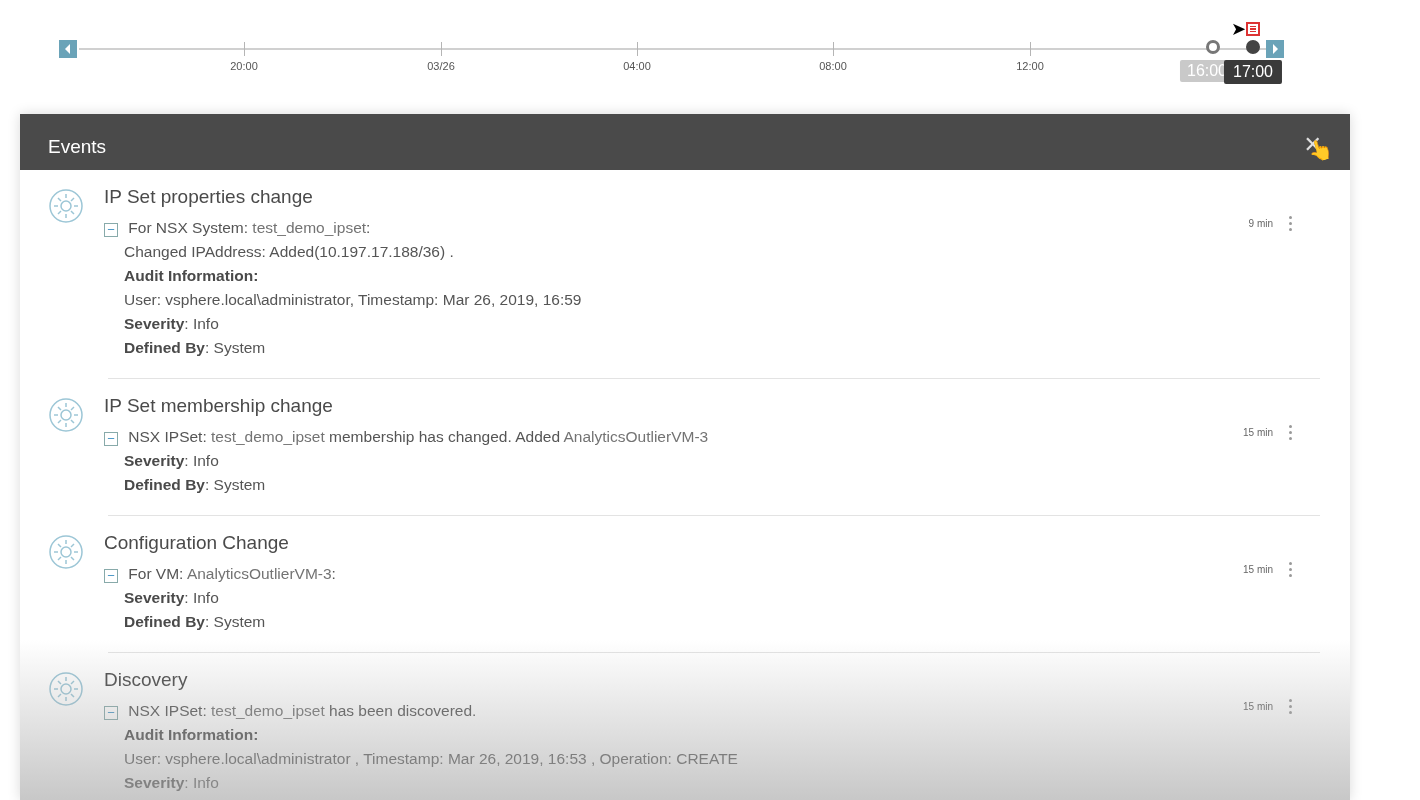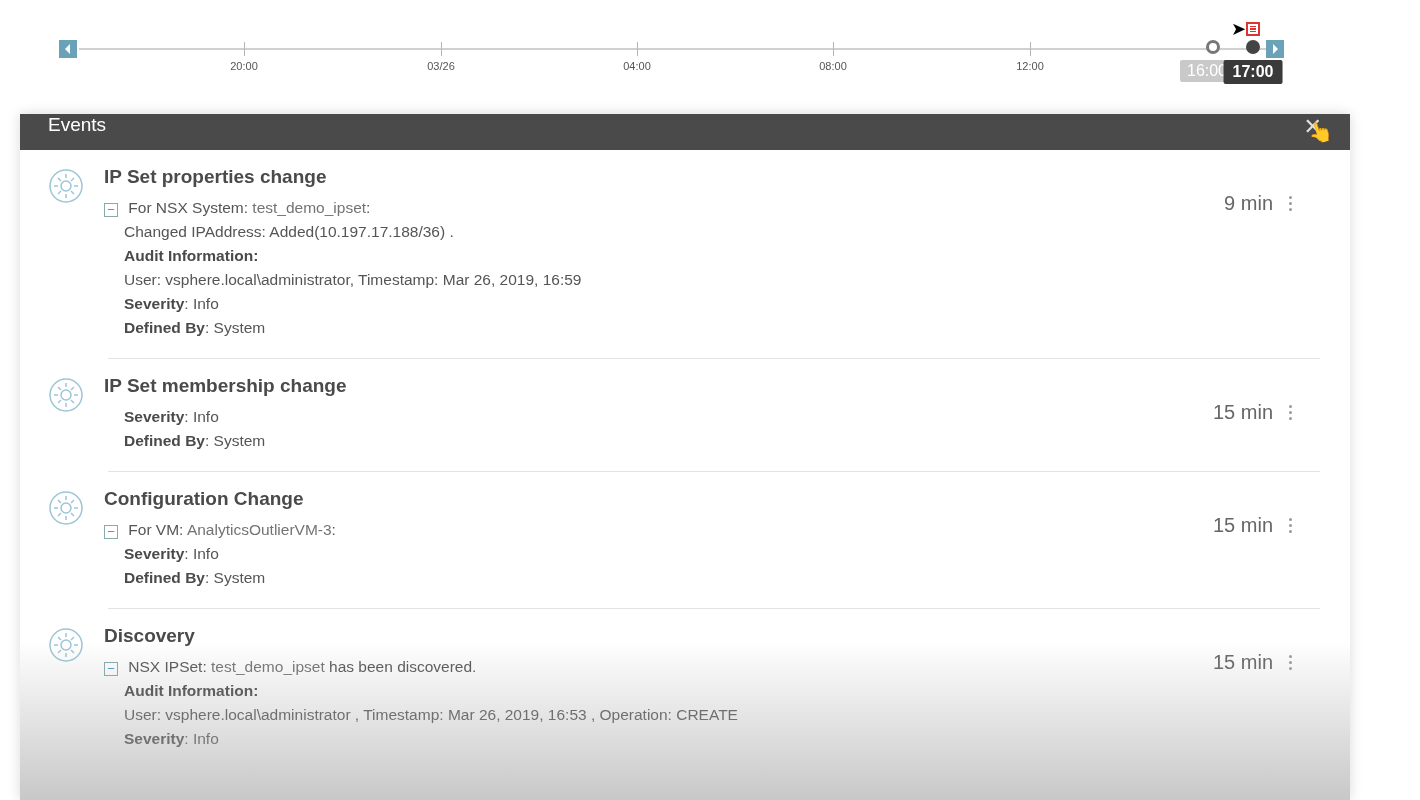--- a/index.html
+++ b/index.html
@@ -12,37 +12,37 @@
   .timeline-track { position:absolute; left:79px; right:154px; top:48px; height:2px; background:#d0d0d0; }
   .tl-arrow { position:absolute; top:40px; width:18px; height:18px; background:#6aa3b8; display:flex; align-items:center; justify-content:center; cursor:pointer; }
   .tl-arrow svg { width:10px; height:10px; fill:#fff; }
   .tl-arrow.left  { left:59px; }
   .tl-arrow.right { right:136px; }
   .tick { position:absolute; top:42px; width:1px; height:14px; background:#b5b5b5; }
   .tick-label { position:absolute; top:60px; transform:translateX(-50%); font-size:11px; color:#555; font-weight:500; }
   .handle { position:absolute; top:40px; width:14px; height:14px; border-radius:50%; background:#fff; border:3px solid #777; transform:translateX(-50%); }
   .handle.dark { border-color:#444; background:#444; }
   .ghost-label { position:absolute; top:60px; transform:translateX(-50%); background:#c9c9c9; color:#fff; padding:2px 7px; font-size:16px; font-weight:500; border-radius:2px; }
-  .cur-label   { position:absolute; top:60px; transform:translateX(-50%); background:#3a3a3a; color:#fff; padding:3px 9px; font-size:16px; font-weight:700; border-radius:2px; }
+  .cur-label   { position:absolute; top:60px; transform:translateX(-50%); background:#3a3a3a; color:#fff; padding:3px 9px; font-size:16px; font-weight:400; border-radius:2px; }
   .marker-box  { position:absolute; top:22px; transform:translateX(-50%); width:14px; height:14px; border:2px solid #d33; display:flex; flex-direction:column; justify-content:space-evenly; padding:1px 2px; background:#fff; }
   .marker-box span { display:block; height:1.5px; background:#d33; }
   .cursor-arrow { position:absolute; font-size:18px; color:#000; }
   .cursor-hand  { position:absolute; font-size:18px; color:#000; }
 
   
   .panel { position:absolute; left:20px; right:70px; top:114px; bottom:0; background:#fff; box-shadow:0 0 12px rgba(0,0,0,0.15); display:flex; flex-direction:column; overflow:hidden; }
-  .panel-header { background:#4a4a4a; color:#fff; height:36px; display:flex; align-items:flex-start; justify-content:space-between; padding:0 28px; font-size:19px; font-weight:500; }
+  .panel-header { background:#4a4a4a; color:#fff; height:56px; display:flex; align-items:flex-end; justify-content:space-between; padding:12px 28px; font-size:19px; font-weight:500; }
   .close-x { cursor:pointer; font-size:22px; color:#e0e0e0; font-weight:300; position:relative; }
   .event-list { flex:1; overflow:hidden; position:relative; }
   .event { display:flex; padding:16px 28px 18px 28px; }
   .ev-icon { flex:0 0 40px; height:40px; margin-right:16px; margin-top:2px; }
   .ev-icon-svg { width:36px; height:36px; }
   .ev-body { flex:1; position:relative; }
-  .ev-title { font-size:19px; font-weight:700; color:#4a4a4a; margin-bottom:8px; }
-  .ev-time  { position:absolute; right:26px; top:26px; font-size:20px; color:#666; display:flex; align-items:center; gap:12px; }
+  .ev-title { font-size:19px; font-weight:400; color:#4a4a4a; margin-bottom:8px; }
+  .ev-time  { position:absolute; right:26px; top:26px; font-size:10px; color:#666; display:flex; align-items:center; gap:12px; }
   .ev-menu  { display:inline-flex; flex-direction:column; gap:3px; cursor:pointer; padding:4px; }
   .ev-menu i { width:3px; height:3px; border-radius:50%; background:#999; display:block; }
   .ev-line { font-size:15.5px; color:#555; line-height:1.55; }
   .ev-line.indent { padding-left:20px; }
   .collapse-toggle { display:inline-flex; width:14px; height:14px; border:1px solid #8aa; color:#4494c4; align-items:center; justify-content:center; font-size:13px; line-height:1; margin-right:6px; vertical-align:-1px; cursor:pointer; }
   .fade { position:absolute; left:0; right:0; bottom:0; height:160px; pointer-events:none;
           background:linear-gradient(to bottom, rgba(240,240,240,0) 0%, rgba(170,170,170,0.65) 100%); }
   hr.divider { border:none; border-top:1px solid #e3e3e3; margin:0 30px 0 88px; }
 </style>
 </head>
@@ -154,20 +154,24 @@
       <div class="ev-body">
         <div class="ev-title">IP Set membership change</div>
         <div class="ev-time">
           <span>15 min</span>
           <span class="ev-menu">
               <i></i>
               <i></i>
               <i></i>
             </span>
         </div>
+        <div class="ev-line">
+          <span class="collapse-toggle">−</span>
+          <span>NSX IPSet: </span><a class="link">test_demo_ipset</a><span> membership has changed. Added </span><a class="link">AnalyticsOutlierVM-3</a>
+        </div>
         <div class="ev-line indent"><span class="bold">Severity</span><span>: Info</span></div>
         <div class="ev-line indent"><span class="bold">Defined By</span><span>: System</span></div>
       </div>
     </div>
     <hr class="divider">
 
     <div class="event">
       <div class="ev-icon">
         <svg class="ev-icon-svg" viewBox="0 0 36 36">
             <circle cx="18" cy="18" r="16" fill="none" stroke="#9cc6d6" stroke-width="1.5"></circle>

